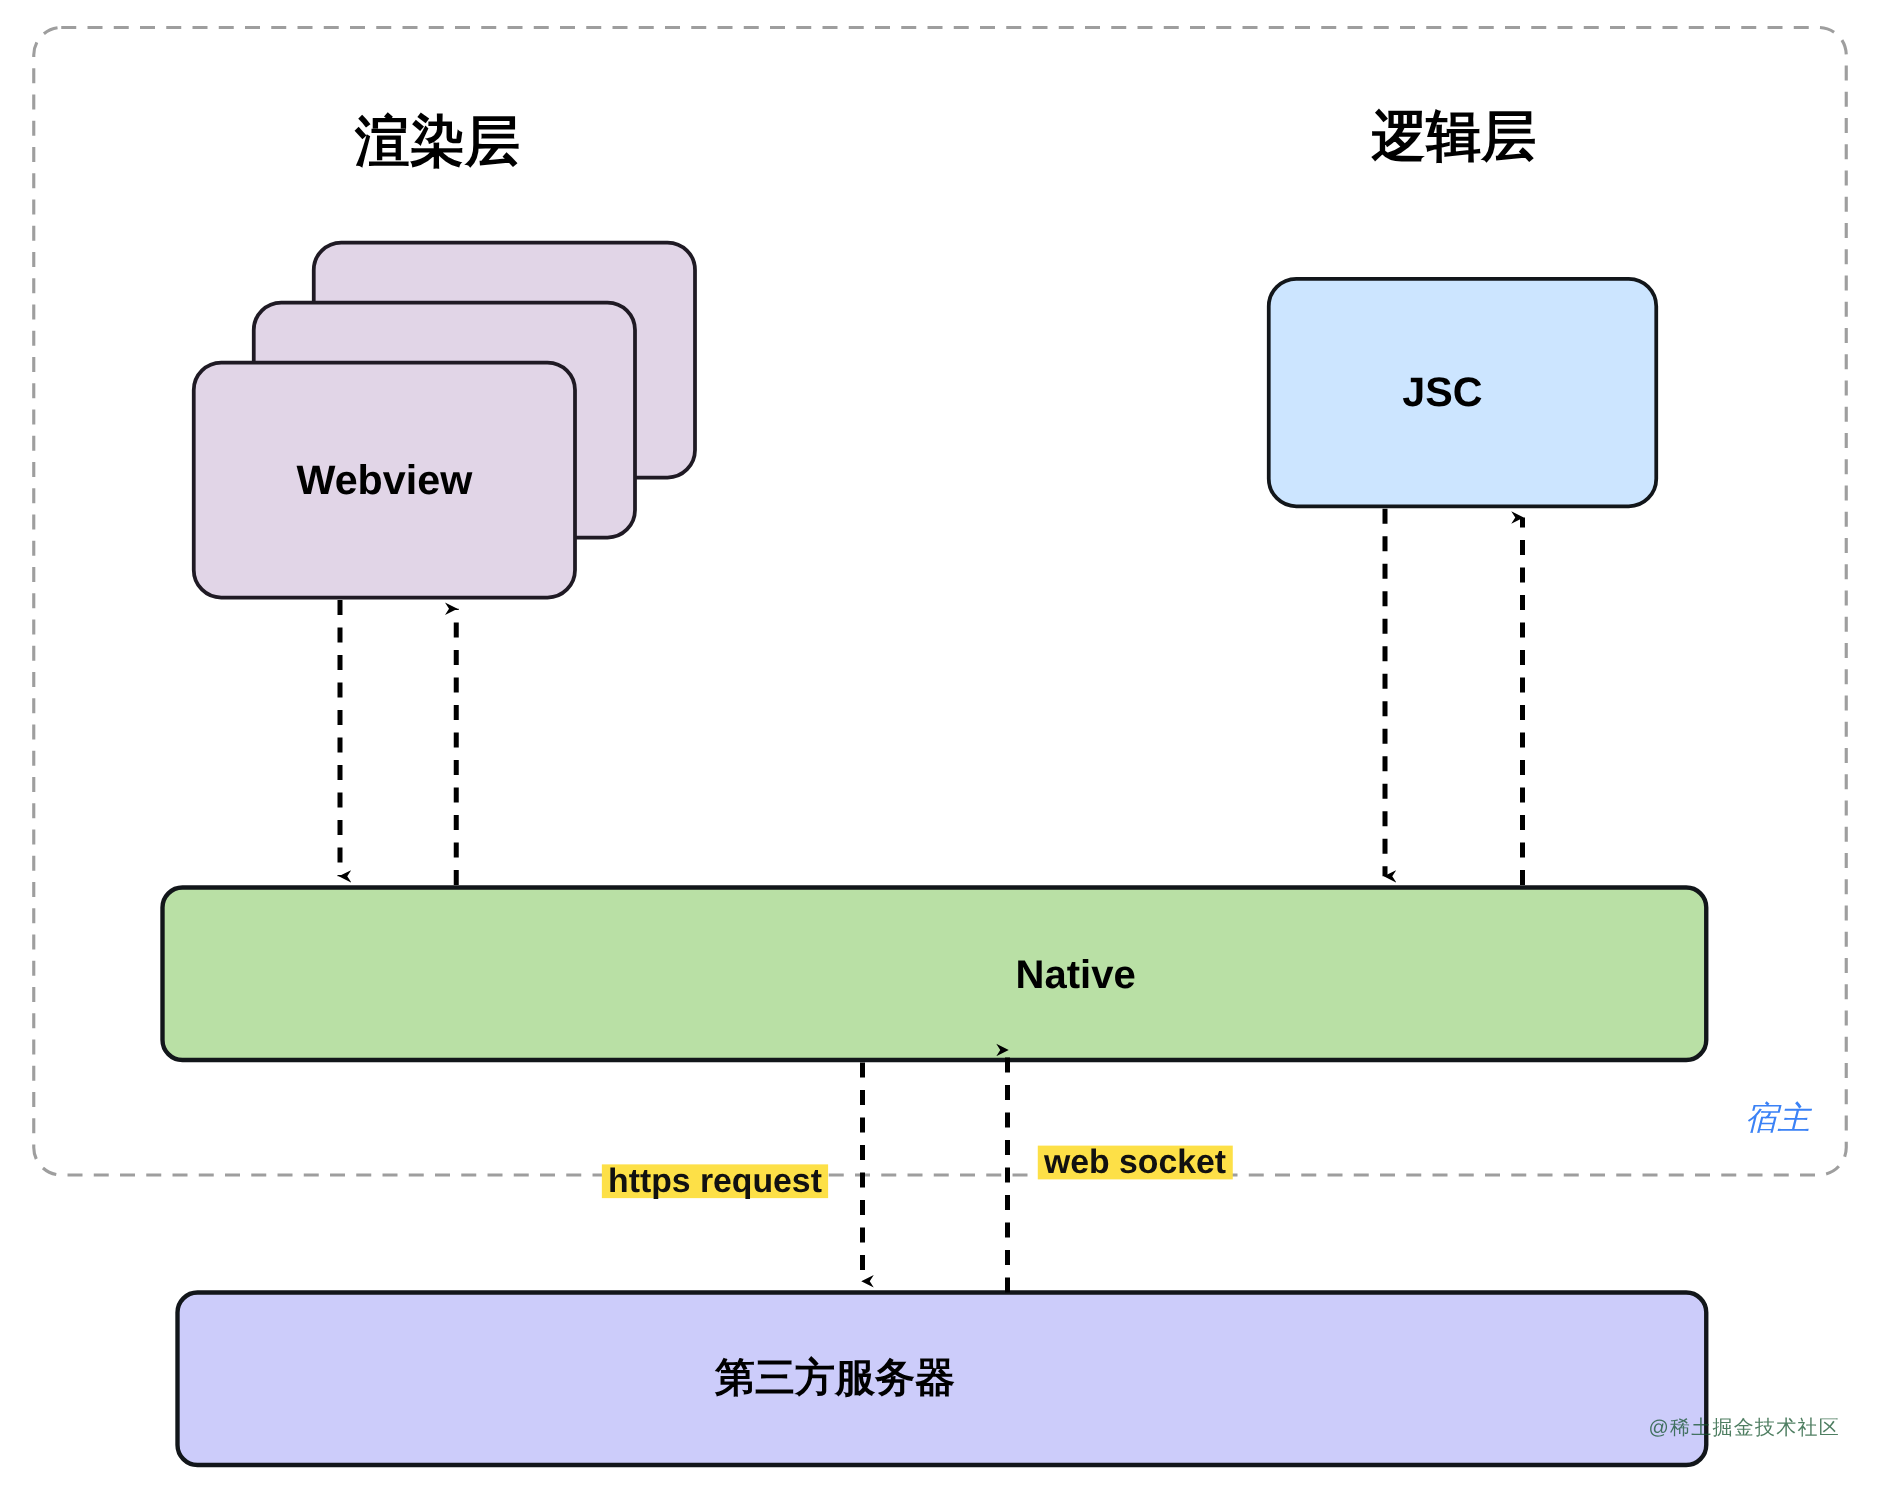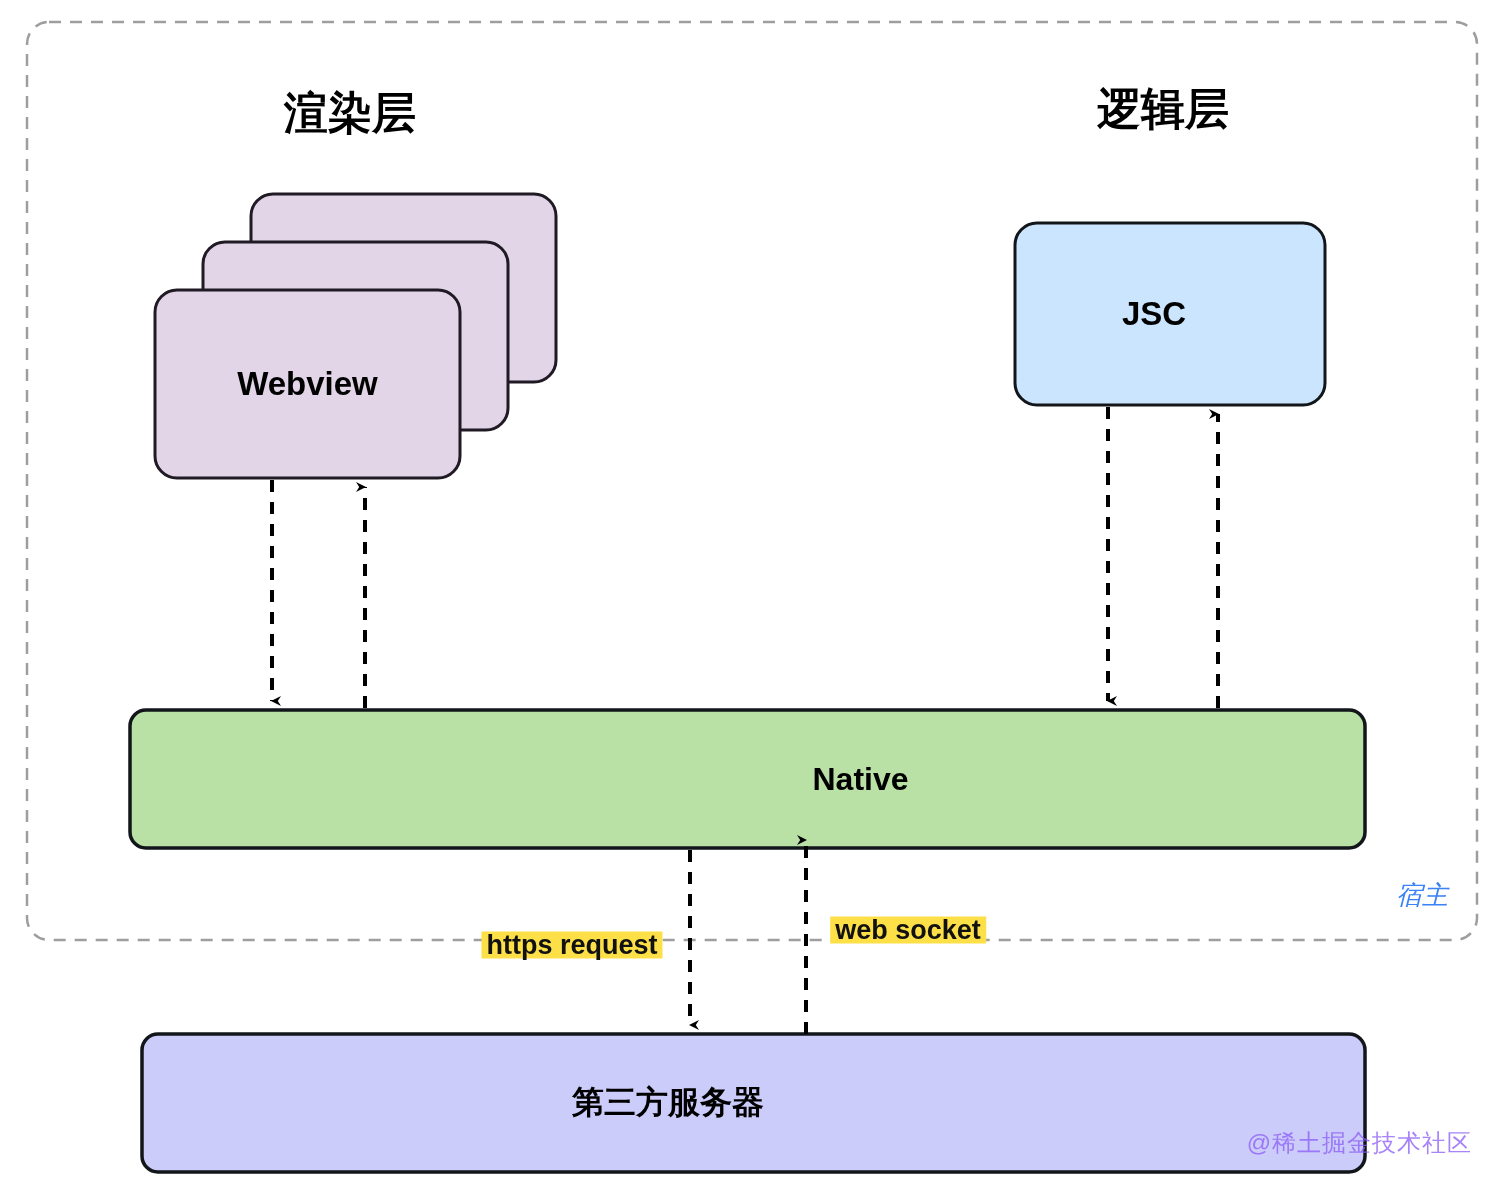--- a/index.html
+++ b/index.html
@@ -63,22 +63,22 @@
     font-size: 26px;
     font-style: italic;
     font-weight: normal;
     color: #3b82f6;
     white-space: nowrap;
     transform: translate(-50%, -50%);
   }
 
   .watermark {
     position: absolute;
-    font-size: 24px;
-    color: #8b5cf6;
+    font-size: 16px;
+    color: #14532d;
     opacity: 0.75;
     white-space: nowrap;
     transform: translate(-100%, -50%);
     letter-spacing: 1px;
   }
 
   #webview-text { left: 155px; top: 290px; width: 305px; height: 188px; font-size: 33px; }
   #jsc-text     { left: 999px; top: 223px; width: 310px; height: 182px; font-size: 33px; }
   #native-text  { left: 130px; top: 710px; width: 1461px; height: 138px; font-size: 32px; }
   #server-text  { left: 142px; top: 1034px; width: 1052px; height: 138px; font-size: 32px; }

